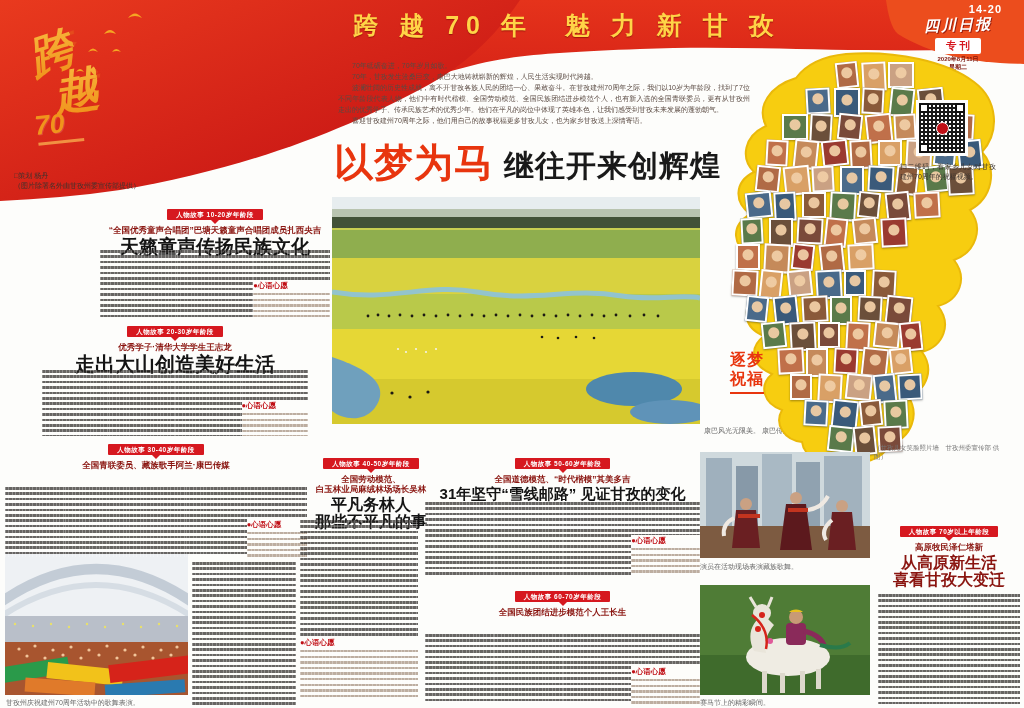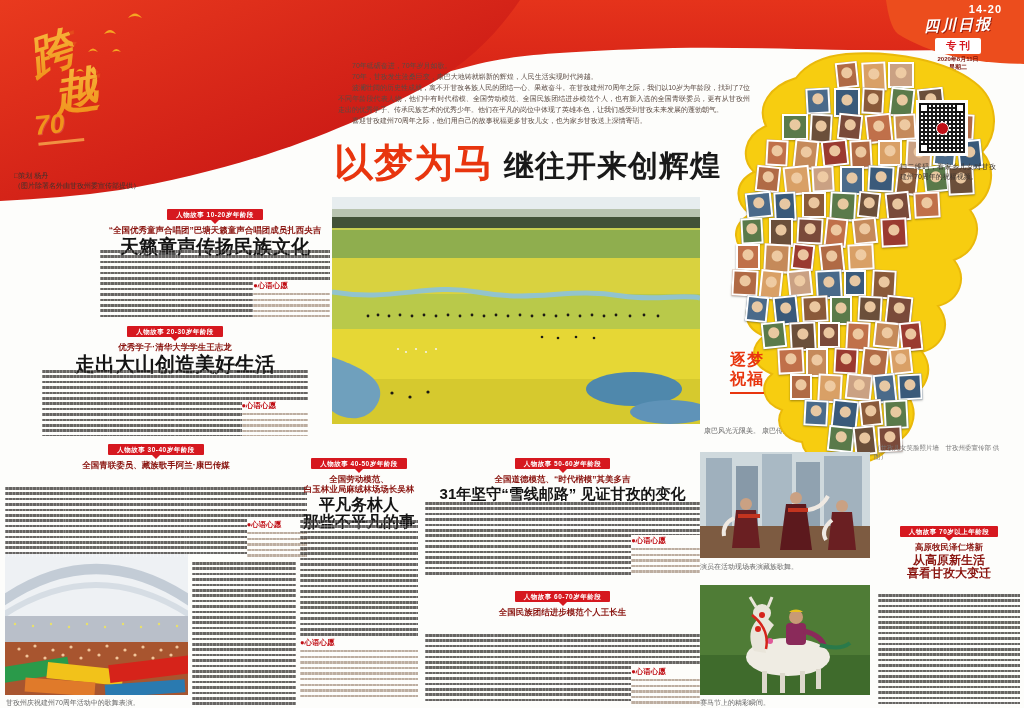--- a/index.html
+++ b/index.html
@@ -97,20 +97,21 @@
     <path d="M886,0 H1024 V64 C972,63 932,55 898,34 C891,28 888,14 886,0 Z" fill="#ec4d1d"></path>
     <g fill="#f5a623">
       <path d="M128,18 q7,-9 14,0 q-7,-4 -14,0 Z"></path>
       <path d="M104,34 q6,-8 12,0 q-6,-3 -12,0 Z"></path>
       <path d="M88,52 q5,-7 10,0 q-5,-3 -10,0 Z"></path>
       <path d="M112,52 q4,-6 9,0 q-4,-2 -9,0 Z"></path>
       <path d="M76,72 q4,-6 8,0 q-4,-2 -8,0 Z"></path>
     </g>
   </svg>
 
+  <div id="banner-title">跨 越 70 年　魅 力 新 甘 孜</div>
 
   <div id="masthead">
     <div id="mh-pages">14-20</div>
     <div id="mh-brand">四川日报</div>
     <div><span id="mh-badge">专刊</span></div>
     <div id="mh-date">
       <span>2020年8月11日</span><br>
       <span>星期二</span>
     </div>
   </div>
@@ -466,21 +467,21 @@
         <div class="abody" style="left: 187px; top: 124px; width: 104px; height: 144px;">
           <div class="col" style="height: 144px;">
             <div class="gk" style="flex: 1 1 0%;"></div>
           </div>
           <div class="col" style="height: 144px;">
             <div class="gk" style="flex: 1 1 0%;"></div>
           </div>
         </div>
       </div>
       <div class="article" style="left: 300px; top: 452px; width: 118px;">
-        <div class="ahead" style="left: 0px; width: 118px;"><div class="badge">人物故事 40-50岁年龄段</div><div class="asub"><span>全国劳动模范、</span><br><span>白玉林业局麻绒林场场长吴林</span></div><div class="atitle" style="font-size: 16px;"><span>平凡务林人</span><br><span>那些不平凡的事</span></div></div>
+        <div class="ahead" style="left: 12px; width: 118px;"><div class="badge">人物故事 40-50岁年龄段</div><div class="asub"><span>全国劳动模范、</span><br><span>白玉林业局麻绒林场场长吴林</span></div><div class="atitle" style="font-size: 16px;"><span>平凡务林人</span><br><span>那些不平凡的事</span></div></div>
         <div class="abody" style="left: 0px; top: 68px; width: 118px; height: 178px;">
           <div class="col" style="height: 178px;">
             <div class="gk" style="height: 117px;"></div>
             <div class="wish">●心语心愿</div>
             <div class="gki" style="flex: 1 1 0%; margin-top: 2px;"></div>
           </div>
         </div>
       </div>
       <div class="article" style="left: 425px; top: 452px; width: 275px;">
         <div class="ahead" style="left: 0px; width: 275px;"><div class="badge">人物故事 50-60岁年龄段</div><div class="asub"><span>全国道德模范、“时代楷模”其美多吉</span></div><div class="atitle" style="font-size: 15px;"><span>31年坚守“雪线邮路” 见证甘孜的变化</span></div></div>
@@ -514,21 +515,21 @@
             <div class="gk" style="flex: 1 1 0%;"></div>
           </div>
           <div class="col" style="height: 70px;">
             <div class="gk" style="height: 32px;"></div>
             <div class="wish">●心语心愿</div>
             <div class="gki" style="flex: 1 1 0%; margin-top: 2px;"></div>
           </div>
         </div>
       </div>
       <div class="article" style="left: 878px; top: 520px; width: 142px;">
-        <div class="ahead" style="left: 0px; width: 142px;"><div class="badge">人物故事 70岁以上年龄段</div><div class="asub"><span>高原牧民泽仁塔新</span></div><div class="atitle dkred" style="font-size: 12px;"><span>从高原新生活</span><br><span>喜看甘孜大变迁</span></div></div>
+        <div class="ahead" style="left: 0px; width: 142px;"><div class="badge">人物故事 70岁以上年龄段</div><div class="asub"><span>高原牧民泽仁塔新</span></div><div class="atitle dkred" style="font-size: 16px;"><span>从高原新生活</span><br><span>喜看甘孜大变迁</span></div></div>
         <div class="abody" style="left: 0px; top: 74px; width: 142px; height: 110px;">
           <div class="col" style="height: 110px;">
             <div class="gk" style="flex: 1 1 0%;"></div>
           </div>
         </div>
       </div>
     </div>
 </div>
 
 </body></html>

